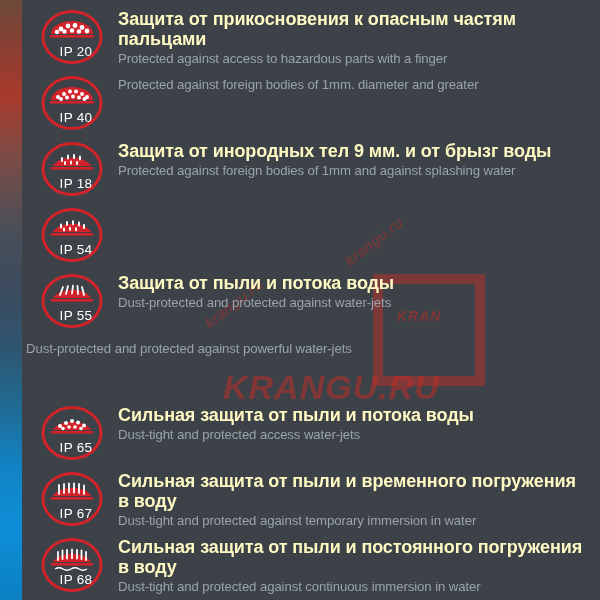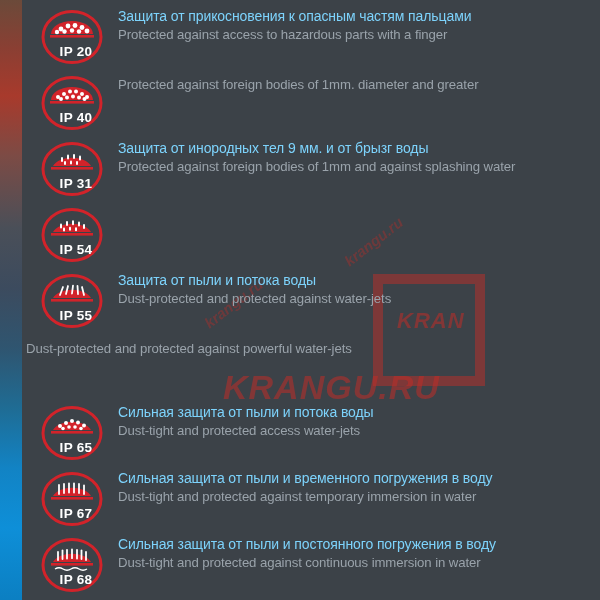--- a/index.html
+++ b/index.html
@@ -72,21 +72,21 @@
     left: 178px;
     top: 24px;
     width: 92px;
     height: 92px;
     border: 10px solid rgba(190, 45, 40, 0.5);
   }
   #watermark .wm-sq-inner {
     position: absolute;
     left: 14px;
     top: 24px;
-    font-size: 22px;
+    font-size: 14px;
     font-weight: bold;
     font-style: italic;
     color: rgba(190, 45, 40, 0.55);
     letter-spacing: 1px;
   }
 
   #rows {
     position: relative;
     z-index: 3;
     padding: 4px 6px 4px 26px;
@@ -111,34 +111,34 @@
     height: 54px;
   }
   .badge svg { display: block; }
   .badge .ip-label {
     position: absolute;
     left: 8px;
     right: 0;
     bottom: 5px;
     text-align: center;
     font-size: 13.5px;
-    font-weight: bold;
+    font-weight: normal;
     color: #ffffff;
     letter-spacing: 0.3px;
     font-family: "Liberation Sans", sans-serif;
   }
   .text-cell {
     flex: 1 1 auto;
     padding-top: 5px;
     padding-right: 4px;
   }
   .title {
-    color: #7dd3fc;
-    font-size: 14px;
-    font-weight: normal;
+    color: #fef9c3;
+    font-size: 18px;
+    font-weight: bold;
     line-height: 1.12;
     letter-spacing: -0.1px;
   }
   .subtitle {
     color: #9aa3ab;
     font-size: 13.2px;
     line-height: 1.15;
     margin-top: 2px;
     letter-spacing: -0.1px;
   }
@@ -228,21 +228,21 @@
               <rect x="20" y="15" width="2" height="5" rx="1"></rect>
               <rect x="26" y="12.5" width="2" height="5" rx="1"></rect>
               <rect x="32" y="12" width="2" height="5" rx="1"></rect>
               <rect x="38" y="13.5" width="2" height="5" rx="1"></rect>
               <rect x="23" y="19" width="2" height="4" rx="1"></rect>
               <rect x="29" y="18.5" width="2" height="4" rx="1"></rect>
               <rect x="35" y="19" width="2" height="4" rx="1"></rect>
             </g>
             <rect x="10" y="25" width="42" height="2.6" fill="#d2232a"></rect>
           </svg>
-          <div class="ip-label">IP 31</div>
+          <div class="ip-label">IP 18</div>
         </div>
       </div>
       <div class="text-cell">
         <div class="title">Защита от инородных тел 9 мм. и от брызг воды</div>
         <div class="subtitle">Protected against foreign bodies of 1mm and against splashing water</div>
       </div>
     </div>
 
     <div class="row">
       <div class="badge-cell">

